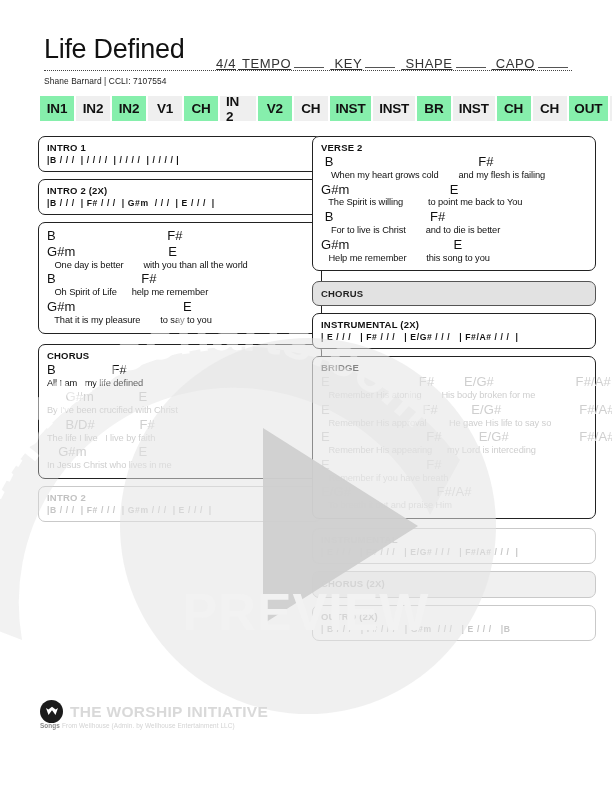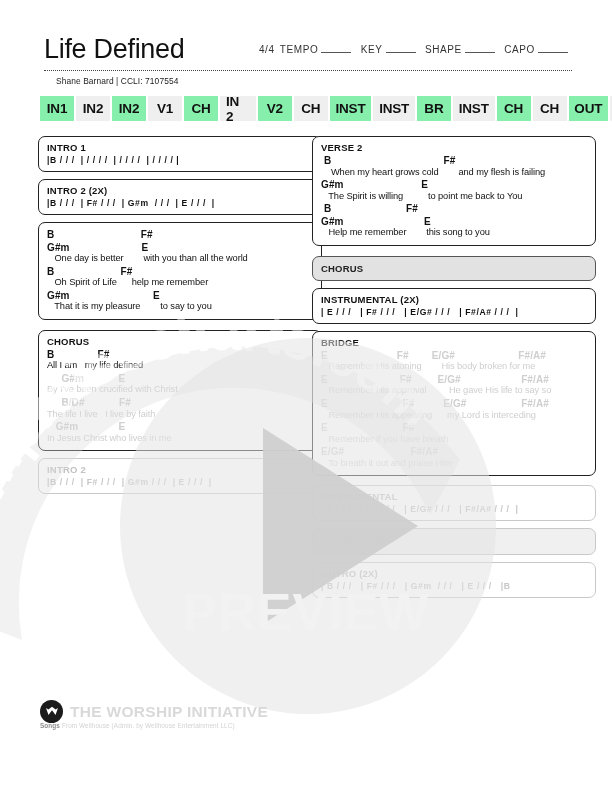--- a/index.html
+++ b/index.html
@@ -5,25 +5,25 @@
   html,body{margin:0;padding:0;}
   body{
     width:612px;height:792px;background:#ffffff;position:relative;overflow:hidden;
     font-family:"Liberation Sans","DejaVu Sans",sans-serif;color:#111;
   }
   .page{position:absolute;inset:0;}
 
   
   .header{position:absolute;left:44px;top:36px;right:40px;}
   .title{font-size:27px;font-weight:normal;letter-spacing:-0.3px;color:#111;line-height:1;}
-  .meta-right{position:absolute;right:-2px;top:8px;font-size:10px;letter-spacing:.6px;color:#333;white-space:nowrap;}
+  .meta-right{position:absolute;right:-2px;top:20px;font-size:13px;letter-spacing:.6px;color:#333;white-space:nowrap;text-decoration:underline;}
   .meta-right span.lbl{margin-right:2px;}
   .ul{display:inline-block;border-bottom:1px solid #555;width:30px;height:7px;margin:0 6px 0 1px;}
   .rule{position:absolute;left:44px;right:40px;top:70px;border-top:1px dotted #444;height:0;}
-  .byline{position:absolute;left:56px;top:76px;font-size:8.4px;color:#222;letter-spacing:.1px;}
+  .byline{position:absolute;left:44px;top:76px;font-size:8.4px;color:#222;letter-spacing:.1px;}
 
   
   .badges{position:absolute;left:40px;top:96px;display:flex;gap:2px;align-items:stretch;}
   .badge{
     font-size:13.5px;font-weight:bold;color:#111;
     display:flex;align-items:center;justify-content:center;
     height:25px;padding:0 6px;min-width:22px;letter-spacing:-0.2px;
     font-family:"Liberation Sans",sans-serif;
   }
   .badge.dark{background:#86efac;}
@@ -41,21 +41,21 @@
   .box.grey{background:#e2e2e2;border-color:#555;}
   .box.faded{border-color:#c9c9c9;}
   .sec-label{font-size:9.5px;font-weight:bold;letter-spacing:.2px;color:#111;margin-bottom:2px;}
   .faded .sec-label{color:#c2c2c2;}
   .grey .sec-label{color:#222;margin-bottom:0;}
   .chords-line{font-size:8.6px;font-weight:bold;letter-spacing:.6px;color:#111;white-space:pre;margin-top:1px;}
   .faded .chords-line{color:#c6c6c6;}
 
   
   .lyr{margin-top:1px;}
-  .crow{font-size:10px;font-weight:bold;white-space:pre;color:#111;line-height:1.15;letter-spacing:.1px;}
+  .crow{font-size:13px;font-weight:normal;white-space:pre;color:#111;line-height:1.15;letter-spacing:.1px;}
   .lrow{font-size:9.3px;white-space:pre;color:#111;line-height:1.25;letter-spacing:-0.1px;}
   .fade1 .crow,.fade1 .lrow{color:#cfcfcf;}
   .fade2 .crow,.fade2 .lrow{color:#d8d8d8;}
 
   
   .wm{position:absolute;pointer-events:none;}
   .wm-arc{left:-40px;top:300px;width:560px;height:470px;opacity:.5;}
   .wm-play{left:118px;top:336px;width:380px;height:380px;}
   .wm-preview{
     position:absolute;left:0;right:0;top:582px;text-align:center;
@@ -172,20 +172,21 @@
       <div class="lyr">
         <div class="crow"> B                                       F#</div>
         <div class="lrow">    When my heart grows cold        and my flesh is failing</div>
       </div>
       <div class="lyr">
         <div class="crow">G#m                           E</div>
         <div class="lrow">   The Spirit is willing          to point me back to You</div>
       </div>
       <div class="lyr">
         <div class="crow"> B                          F#</div>
+        <div class="lrow">    For to live is Christ        and to die is better</div>
       </div>
       <div class="lyr">
         <div class="crow">G#m                            E</div>
         <div class="lrow">   Help me remember        this song to you</div>
       </div>
     </div>
 
     <div class="box grey" style="padding:6px 8px;margin-top:10px;">
       <div class="sec-label">CHORUS</div>
     </div>

